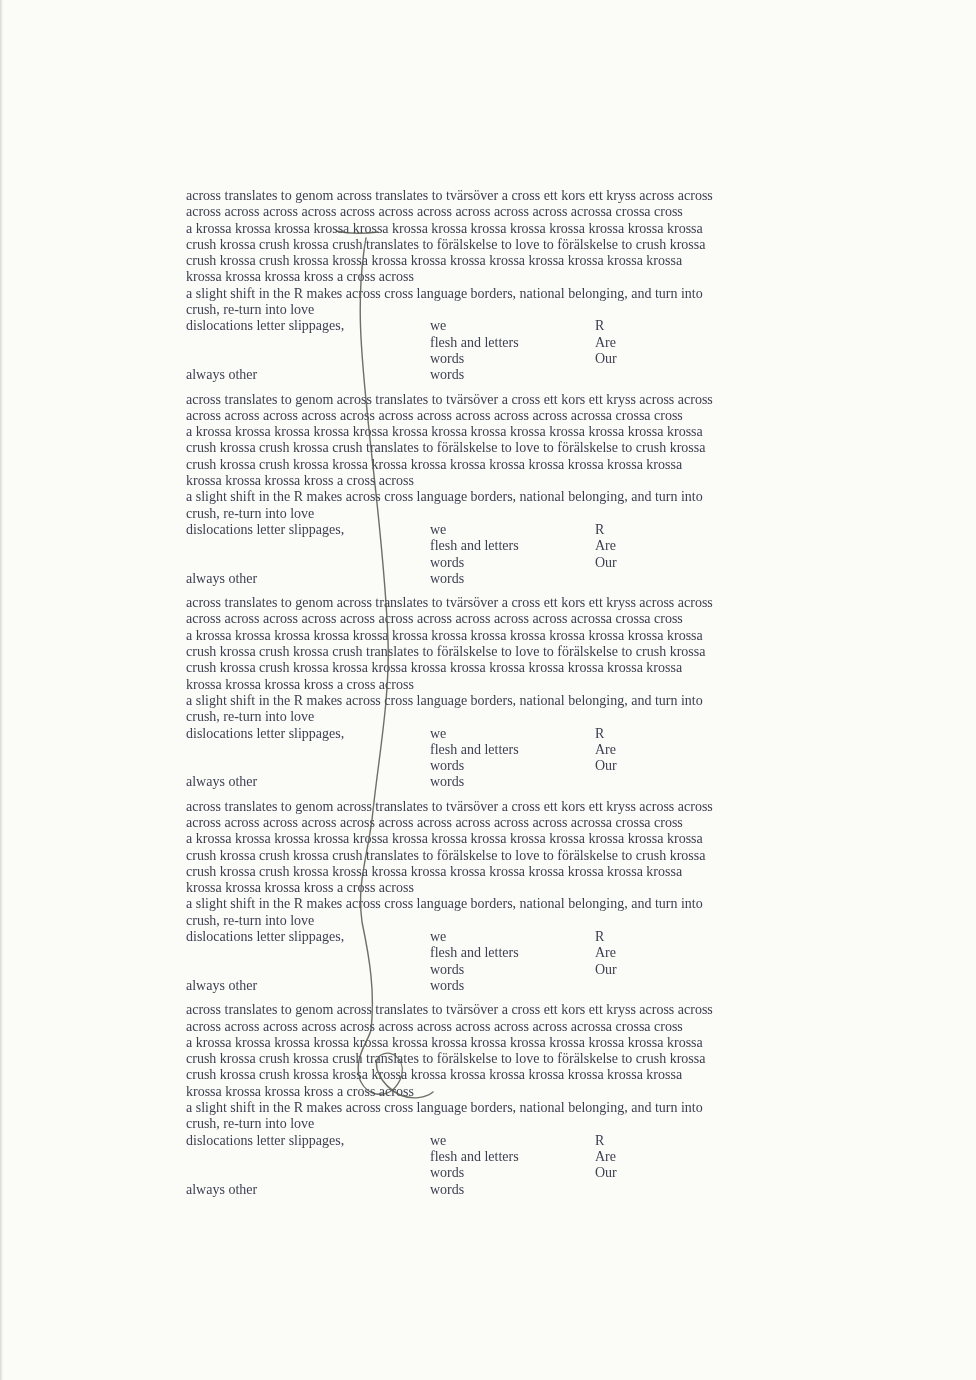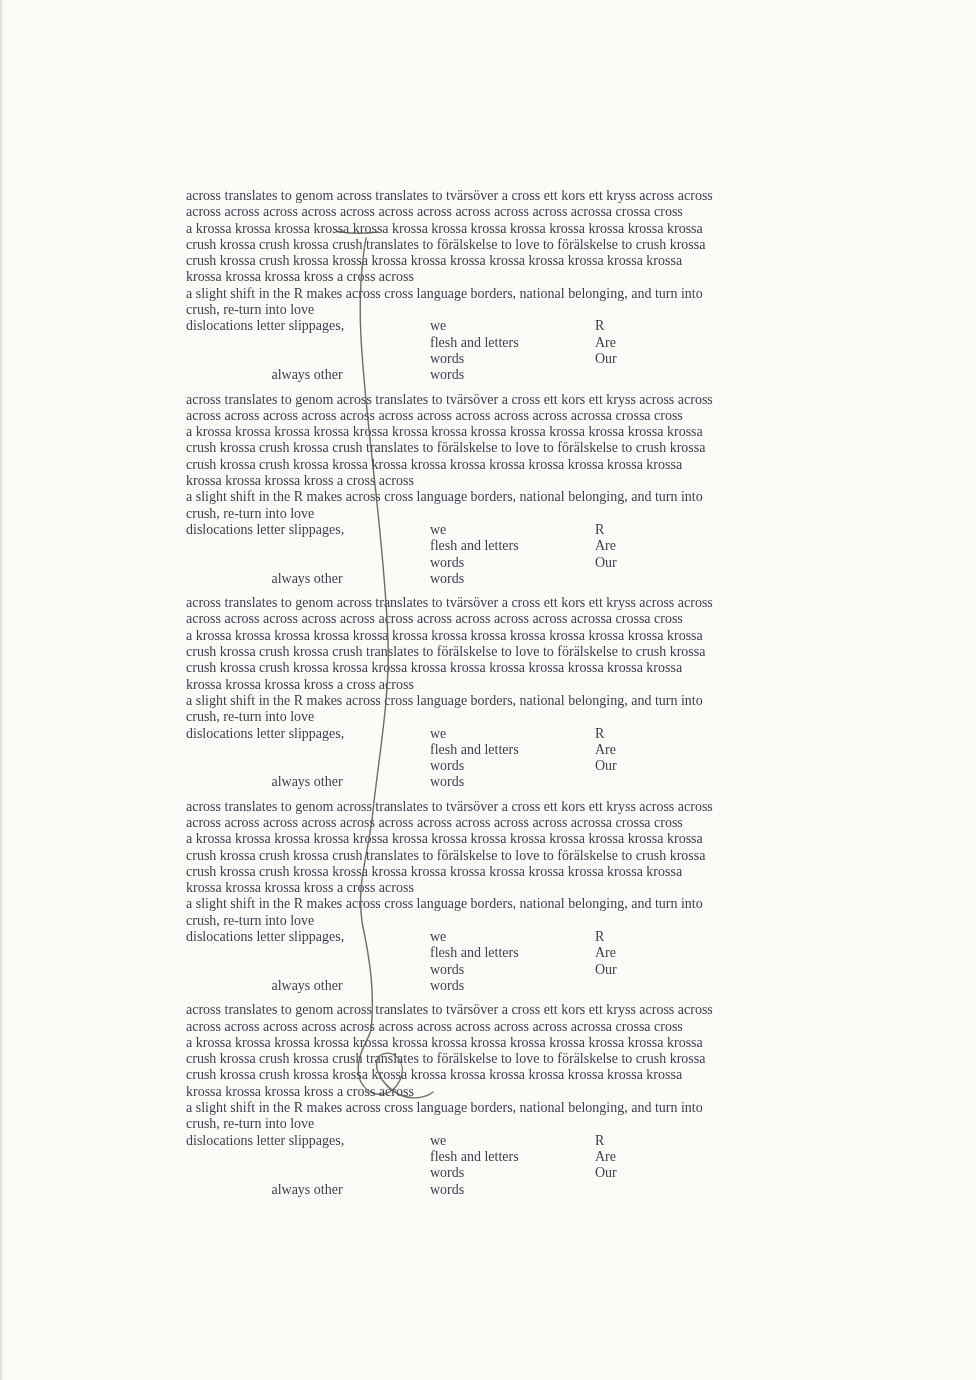--- a/index.html
+++ b/index.html
@@ -36,21 +36,21 @@
   }
   .stanza p {
     margin: 0;
     white-space: nowrap;
   }
   .row3 {
     display: grid;
     grid-template-columns: 244px 165px 1fr;
   }
   .row3 .c1.right {
-    text-align: center;
+    text-align: left;
     padding-right: 2px;
   }
   .pen-overlay {
     position: absolute;
     left: 0; top: 0;
     width: 976px;
     height: 1380px;
     pointer-events: none;
   }
 </style>

